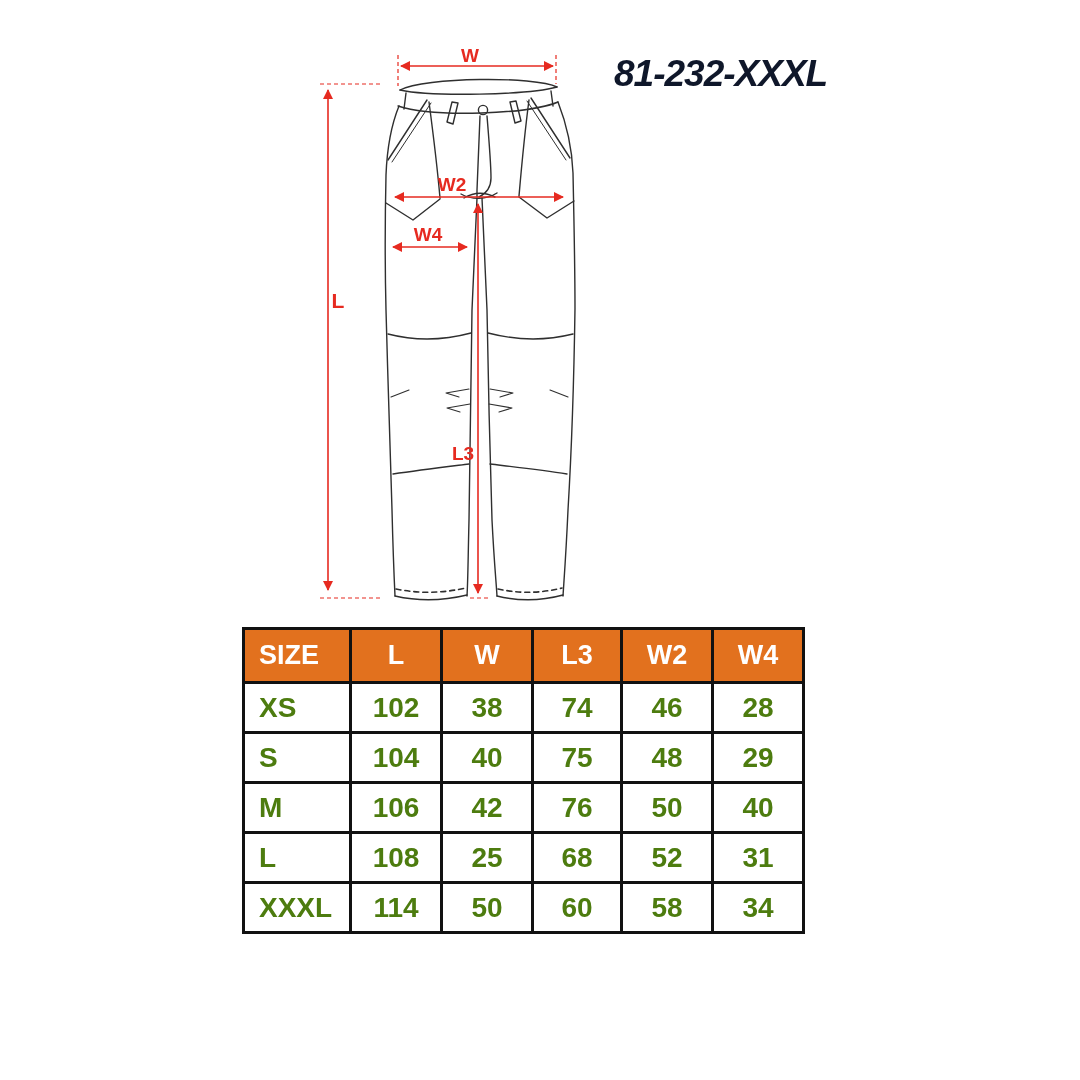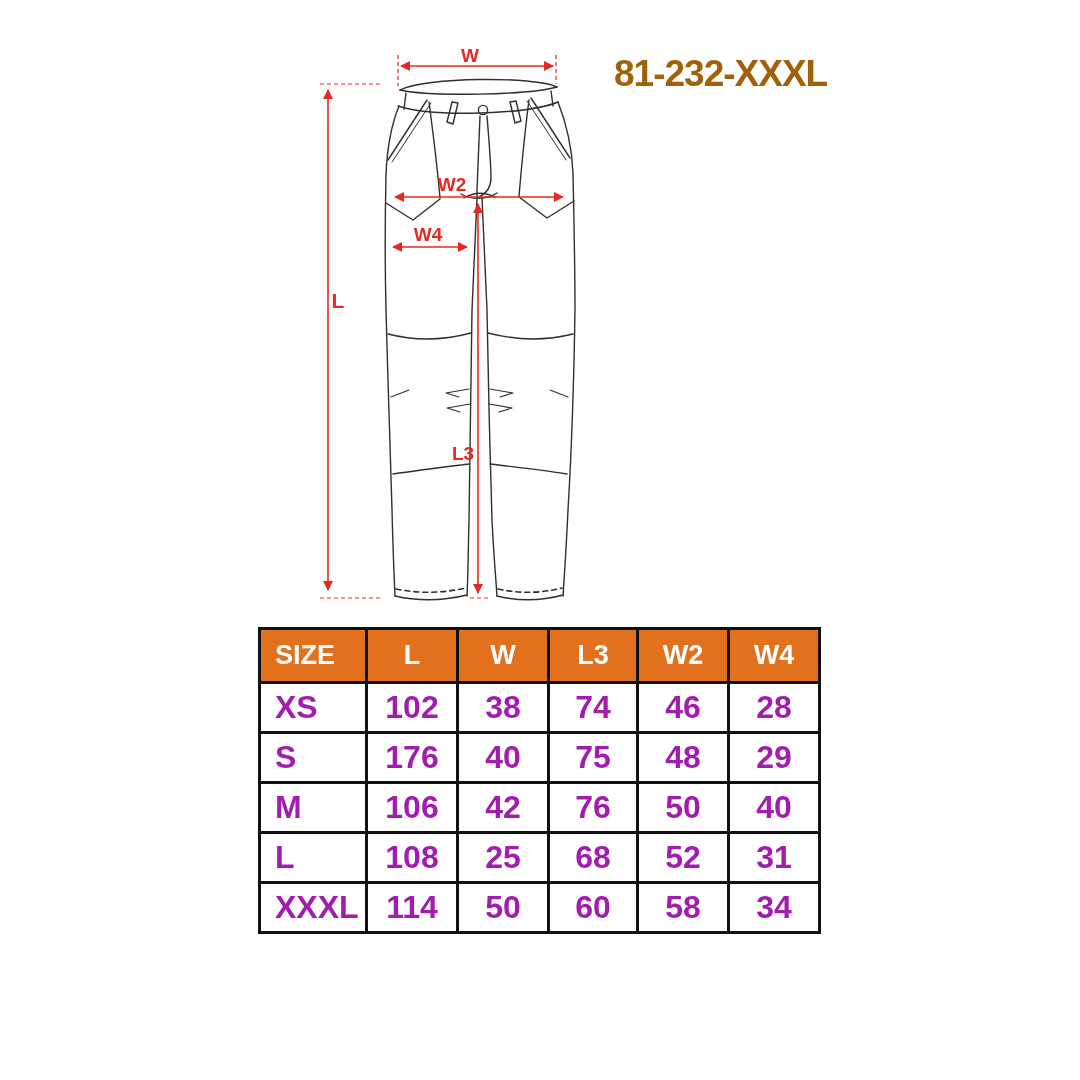--- a/index.html
+++ b/index.html
@@ -2,40 +2,41 @@
 <html><head>
 <meta charset="utf-8">
 <style>
   html,body { margin:0; padding:0; }
   body {
     width:1080px; height:1080px; background:#ffffff; position:relative;
     font-family:"Liberation Sans", sans-serif; overflow:hidden;
   }
   .title {
     position:absolute; left:614px; top:53px;
-    font-size:37px; font-weight:bold; letter-spacing:-1px; color:#a16207;
+    font-size:37px; font-weight:bold; letter-spacing:-1px; color:#0f172a;
     white-space:nowrap;
+    font-style:italic;
   }
   .drawing {
     position:absolute; left:280px; top:40px; width:330px; height:580px;
   }
   table.size-table {
-    position:absolute; left:258px; top:627px;
+    position:absolute; left:242px; top:627px;
     border-collapse:collapse; table-layout:fixed;
   }
   table.size-table th, table.size-table td {
     border:3px solid #111111; vertical-align:middle;
     text-align:center; white-space:nowrap;
   }
   table.size-table th {
     background:#E2711E; color:#ffffff;
     font-size:27px; font-weight:bold; height:49px;
   }
   table.size-table td {
-    color:#a21caf; font-size:32px; font-weight:bold; height:45px;
+    color:#4d7c0f; font-size:28px; font-weight:bold; height:45px;
     background:#ffffff;
   }
   table.size-table .col-size { text-align:left; padding-left:14px; }
 </style>
 </head>
 <body>
 
 <div class="title">81-232-XXXL</div>
 
 <svg class="drawing" viewBox="0 0 330 580" xmlns="http://www.w3.org/2000/svg">
@@ -146,21 +147,21 @@
       <tr>
         <td class="col-size">XS</td>
         <td>102</td>
         <td>38</td>
         <td>74</td>
         <td>46</td>
         <td>28</td>
       </tr>
       <tr>
         <td class="col-size">S</td>
-        <td>176</td>
+        <td>104</td>
         <td>40</td>
         <td>75</td>
         <td>48</td>
         <td>29</td>
       </tr>
       <tr>
         <td class="col-size">M</td>
         <td>106</td>
         <td>42</td>
         <td>76</td>

